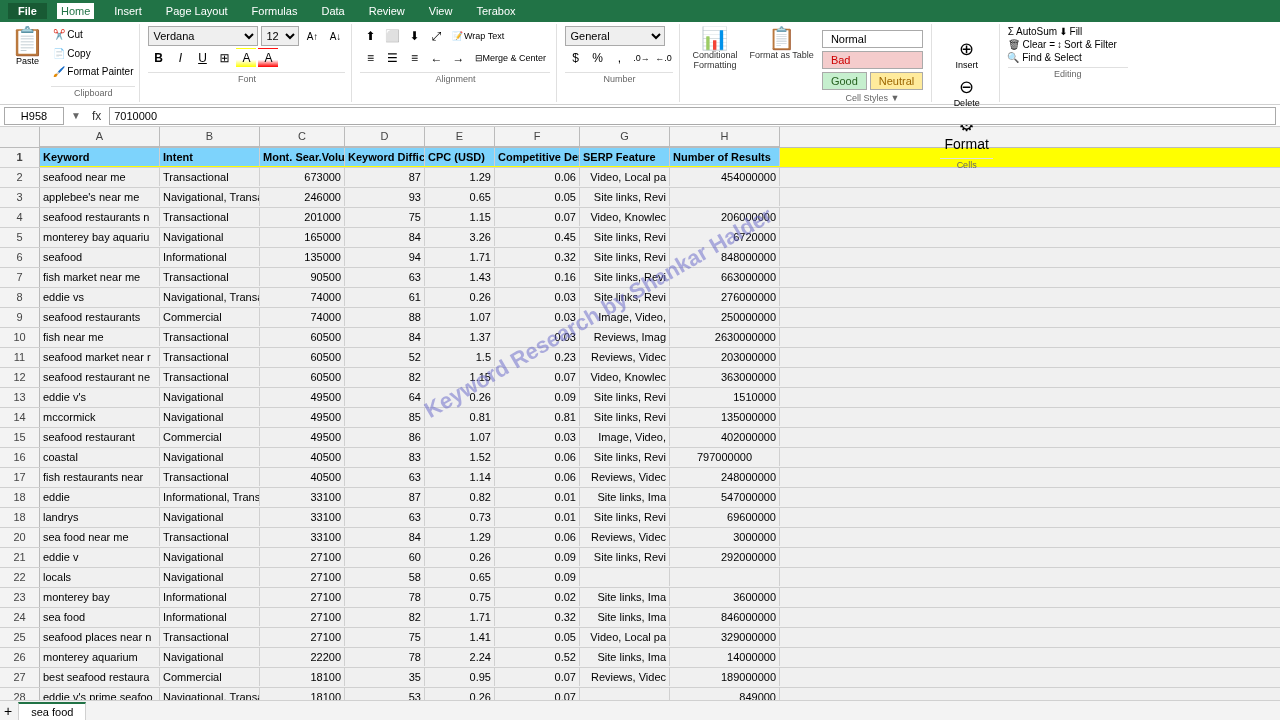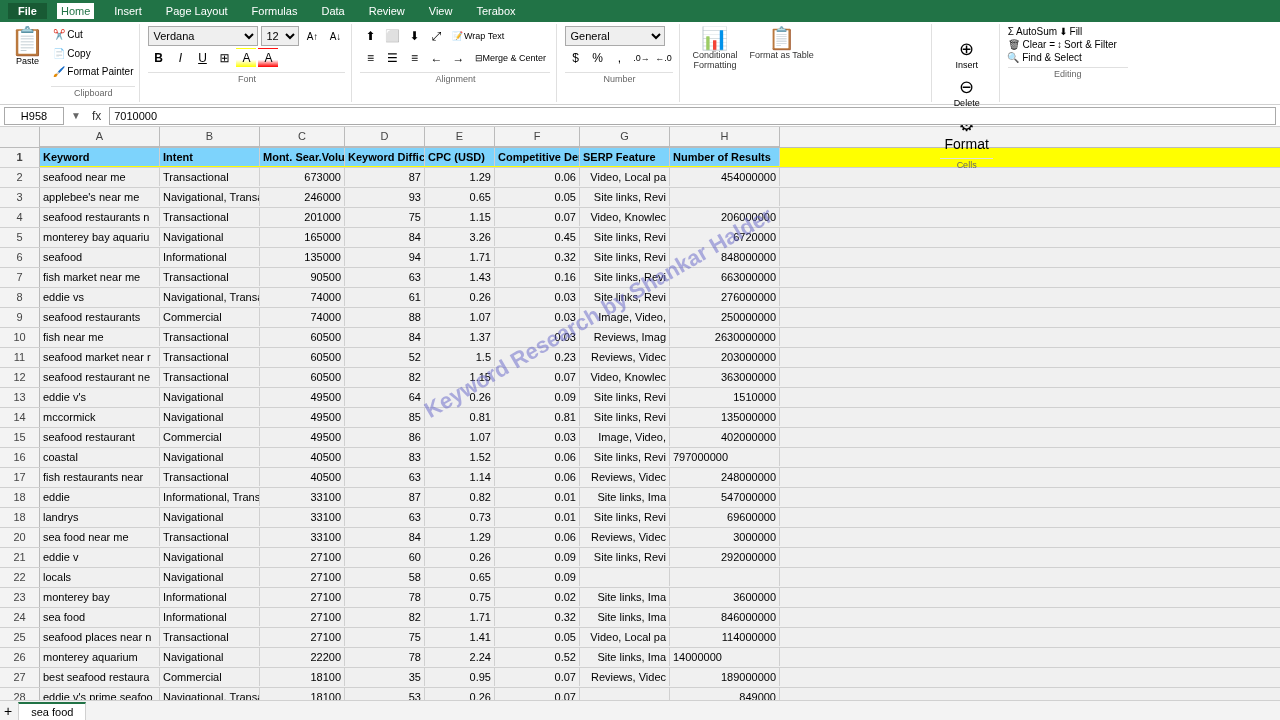--- a/index.html
+++ b/index.html
@@ -202,20 +202,29 @@
           <div class="small-label">Conditional<br>Formatting</div>
         </div>
       </div>
       <div style="display:flex; flex-direction:column; align-items:center; gap:2px;">
         <div class="format-table-btn">
           <div class="big-icon">📋</div>
           <div class="small-label">Format
 as Table</div>
         </div>
       </div>
+      <div style="display:flex; flex-direction:column; gap:3px; padding-top:4px;">
+        <div class="style-box style-normal">Normal</div>
+        <div class="style-box style-bad">Bad</div>
+        <div style="display:flex; gap:3px;">
+          <div class="style-box style-good">Good</div>
+          <div class="style-box style-neutral">Neutral</div>
+        </div>
+        <div style="font-size:9px; color:#666; text-align:center;">Cell Styles ▼</div>
+      </div>
     </div>
 
     <div class="cells-group">
       <div style="display:flex; flex-direction:column; gap:2px; padding-top: 10px;">
         <div class="cond-format-btn">
           <div style="font-size:18px;">⊕</div>
           <div style="font-size:9px;">Insert</div>
         </div>
         <div class="cond-format-btn">
           <div style="font-size:18px;">⊖</div>
@@ -447,21 +456,21 @@
       </div>
       <div class="grid-row">
         <div class="row-num">16</div>
         <div class="cell col-a">coastal</div>
         <div class="cell col-b">Navigational</div>
         <div class="cell col-c" style="text-align: right;">40500</div>
         <div class="cell col-d" style="text-align: right;">83</div>
         <div class="cell col-e" style="text-align: right;">1.52</div>
         <div class="cell col-f" style="text-align: right;">0.06</div>
         <div class="cell col-g" style="text-align: right;">Site links, Revi</div>
-        <div class="cell col-h" style="text-align: left;">797000000</div>
+        <div class="cell col-h" style="text-align: center;">797000000</div>
       </div>
       <div class="grid-row">
         <div class="row-num">17</div>
         <div class="cell col-a">fish restaurants near</div>
         <div class="cell col-b">Transactional</div>
         <div class="cell col-c" style="text-align: right;">40500</div>
         <div class="cell col-d" style="text-align: right;">63</div>
         <div class="cell col-e" style="text-align: right;">1.14</div>
         <div class="cell col-f" style="text-align: right;">0.06</div>
         <div class="cell col-g" style="text-align: right;">Reviews, Videc</div>
@@ -546,32 +555,32 @@
       </div>
       <div class="grid-row">
         <div class="row-num">25</div>
         <div class="cell col-a">seafood places near n</div>
         <div class="cell col-b">Transactional</div>
         <div class="cell col-c" style="text-align: right;">27100</div>
         <div class="cell col-d" style="text-align: right;">75</div>
         <div class="cell col-e" style="text-align: right;">1.41</div>
         <div class="cell col-f" style="text-align: right;">0.05</div>
         <div class="cell col-g" style="text-align: right;">Video, Local pa</div>
-        <div class="cell col-h" style="text-align: right;">114000000</div>
+        <div class="cell col-h" style="text-align: right;">329000000</div>
       </div>
       <div class="grid-row">
         <div class="row-num">26</div>
         <div class="cell col-a">monterey aquarium</div>
         <div class="cell col-b">Navigational</div>
         <div class="cell col-c" style="text-align: right;">22200</div>
         <div class="cell col-d" style="text-align: right;">78</div>
         <div class="cell col-e" style="text-align: right;">2.24</div>
         <div class="cell col-f" style="text-align: right;">0.52</div>
         <div class="cell col-g" style="text-align: right;">Site links, Ima</div>
-        <div class="cell col-h" style="">14000000</div>
+        <div class="cell col-h" style="text-align: right;">14000000</div>
       </div>
       <div class="grid-row">
         <div class="row-num">27</div>
         <div class="cell col-a">best seafood restaura</div>
         <div class="cell col-b">Commercial</div>
         <div class="cell col-c" style="text-align: right;">18100</div>
         <div class="cell col-d" style="text-align: right;">35</div>
         <div class="cell col-e" style="text-align: right;">0.95</div>
         <div class="cell col-f" style="text-align: right;">0.07</div>
         <div class="cell col-g" style="text-align: right;">Reviews, Videc</div>

